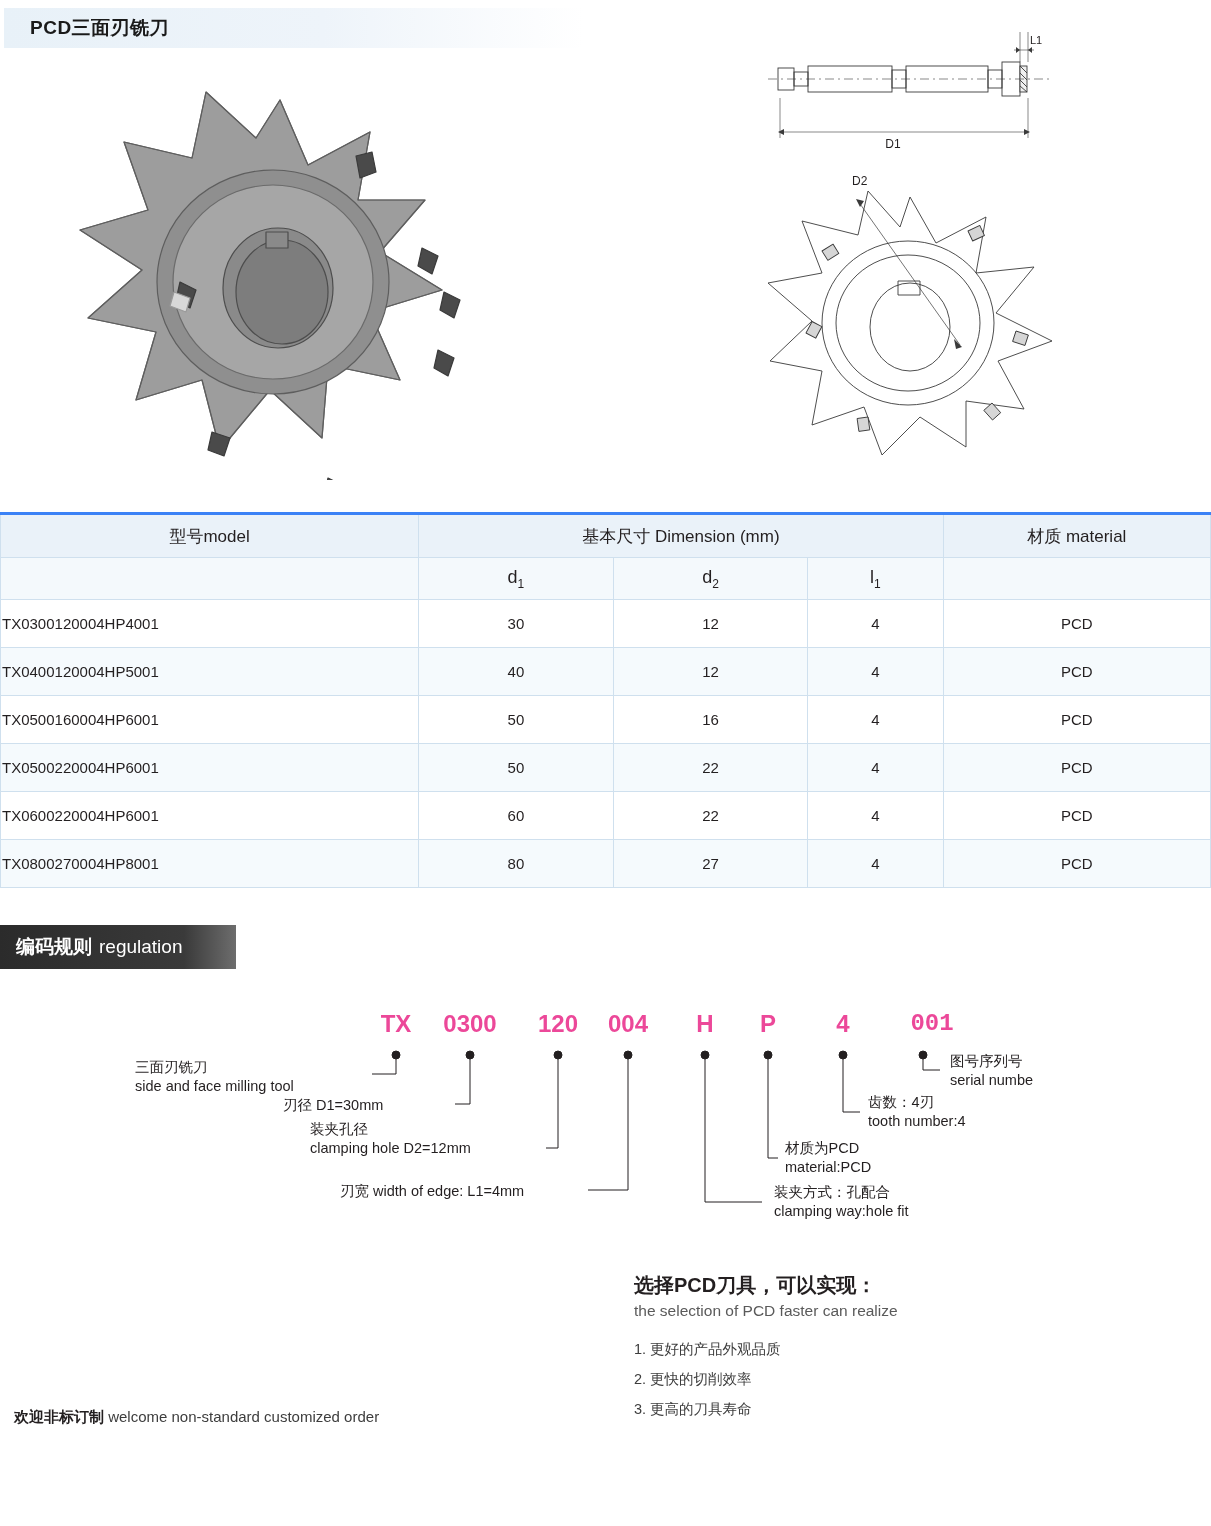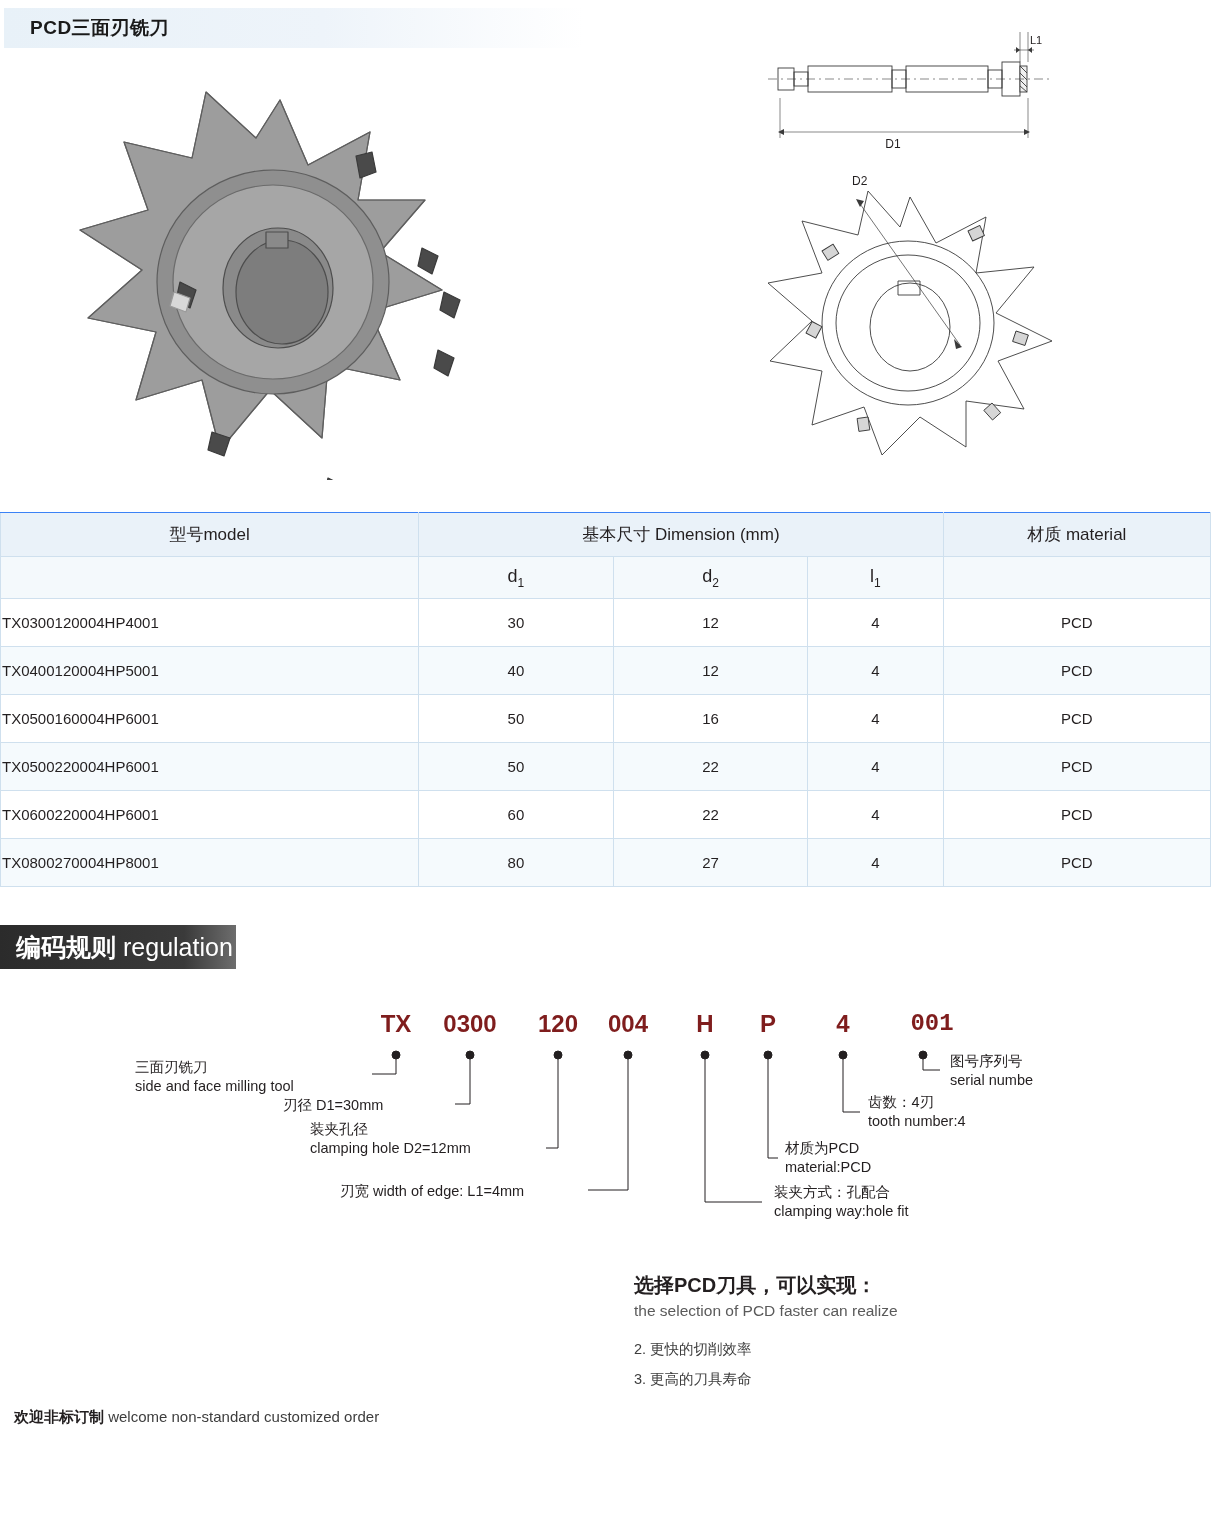--- a/index.html
+++ b/index.html
@@ -62,21 +62,21 @@
   .spec-table th, .spec-table td {
     border: 1px solid #cfe0ee;
     text-align: center;
     color: #231f20;
     font-weight: normal;
   }
   .spec-table thead tr.head-main th {
     height: 44px;
     font-size: 17px;
     background: #eaf2f9;
-    border-top: 1px solid #3b82f6;
+    border-top: 3px solid #3b82f6;
     margin-top: 46px;
   }
   .spec-table thead tr.head-sub th {
     height: 42px;
     font-size: 18px;
     background: #f4f9fc;
   }
   .spec-table thead tr.head-sub th.blank { background: #f4f9fc; }
   .spec-table tbody td { height: 48px; }
   .spec-table tbody tr:nth-child(odd) td { background: #ffffff; }
@@ -92,41 +92,41 @@
     position: absolute;
     left: 0; top: 925px;
     height: 44px;
     width: 236px;
     background: linear-gradient(to right, #2b2b2b 0%, #3a3a3a 78%, #6d6d6d 100%);
     display: flex;
     align-items: center;
   }
   .reg-head span {
     color: #ffffff;
-    font-size: 25px;
+    font-size: 19px;
     font-weight: bold;
     padding-left: 16px;
   }
   .reg-head .en { font-weight: normal; padding-left: 7px; }
 
   
   .code-area {
     position: absolute;
     left: 0; top: 1000px;
     width: 1211px; height: 250px;
   }
   .code-tokens {
     position: absolute;
     left: 0; top: 10px;
     width: 1211px;
     height: 40px;
   }
   .code-token {
     position: absolute;
-    color: #7f1d1d;
+    color: #ec4899;
     font-weight: bold;
     font-size: 24px;
     text-align: left;
     transform: translateX(-50%);
   }
   .leader-svg {
     position: absolute;
     left: 0; top: 0;
     width: 1211px; height: 250px;
   }
@@ -419,20 +419,21 @@
       <span class="cn">图号序列号</span>
       <span class="en">serial numbe</span>
     </div>
   </div>
 
   <div class="sel-block">
     <div class="sel-title-cn">选择PCD刀具，可以实现：</div>
     <div class="sel-title-en">the selection of PCD faster can realize</div>
     <div class="sel-list">
       <div class="sel-col cn">
+        <div class="sel-item">1. 更好的产品外观品质</div>
         <div class="sel-item">2. 更快的切削效率</div>
         <div class="sel-item">3. 更高的刀具寿命</div>
       </div>
     </div>
   </div>
 
   <div class="footer">
     <span class="cn">欢迎非标订制</span>
     <span class="en">welcome non-standard customized order</span>
   </div>

